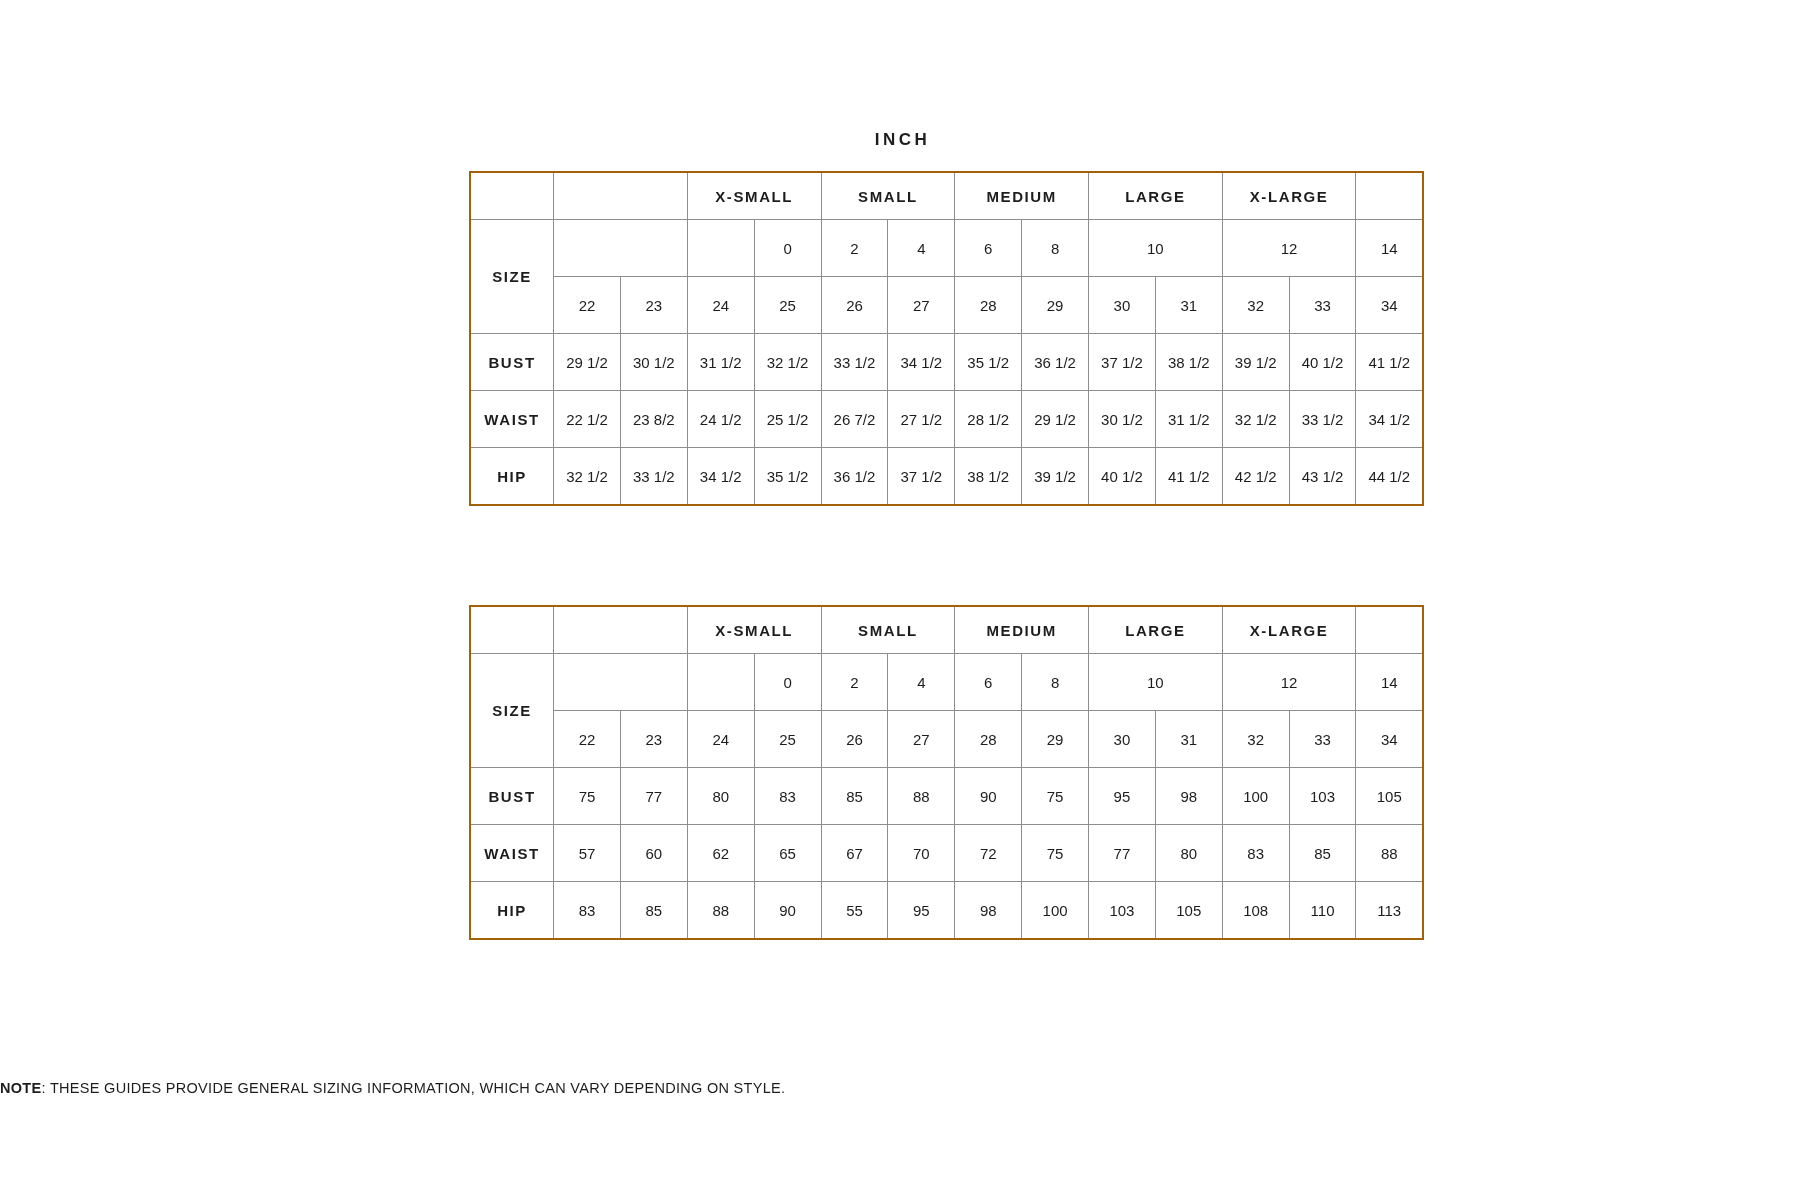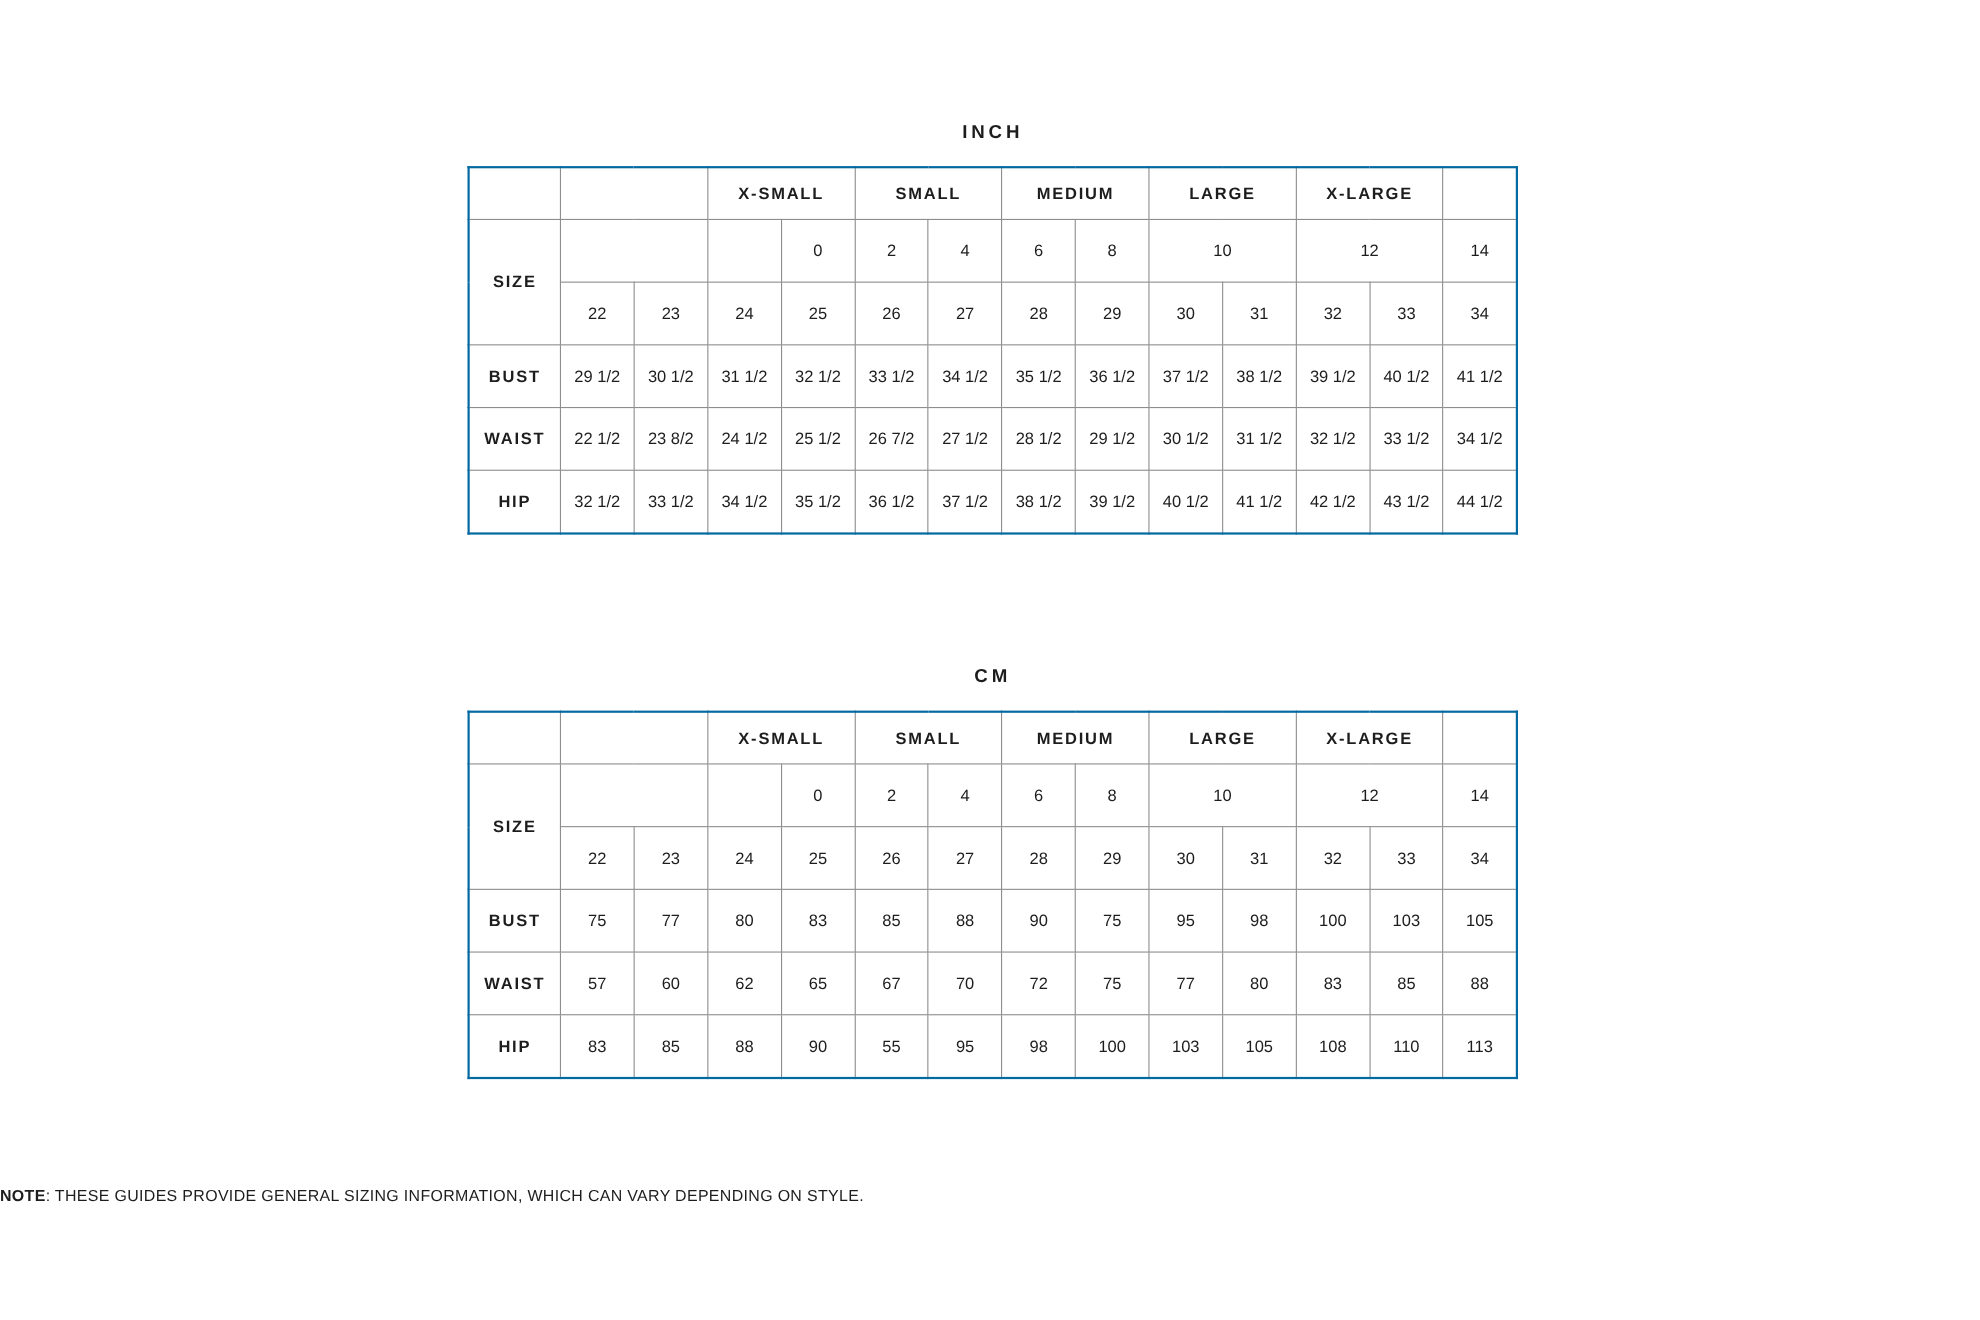--- a/index.html
+++ b/index.html
@@ -29,27 +29,29 @@
   #inch-block { top: 110px; }
   #cm-block  { top: 605px; }
 
   .chart-title {
     text-align: center;
     font-size: 17px;
     font-weight: bold;
     letter-spacing: 3.5px;
     color: #1d1d1d;
     margin-bottom: 21px;
+    margin-top: 20px;
   }
 
   table.size-table {
     border-collapse: collapse;
     width: 955px;
     table-layout: fixed;
-    border: 2px solid #0369a1;
+    border: 2px solid #a16207;
+    margin-left: 44px;
   }
   table.size-table td {
     border: 1px solid #8d8d8d;
     text-align: center;
     vertical-align: middle;
     font-size: 15px;
     color: #1d1d1d;
     height: 56px;
     padding: 0;
   }
@@ -193,21 +195,20 @@
           <td>41 1/2</td>
           <td>42 1/2</td>
           <td>43 1/2</td>
           <td>44 1/2</td>
         </tr>
       </tbody>
     </table>
   </div>
 
   <div class="chart-block" id="cm-block">
-    <div class="chart-title">CM</div>
     <table class="size-table">
       <colgroup>
         <col style="width:75px">
         <col style="width:60px">
           <col style="width:60px">
         <col style="width:60px">
           <col style="width:60px">
         <col style="width:60px">
           <col style="width:60px">
         <col style="width:60px">

